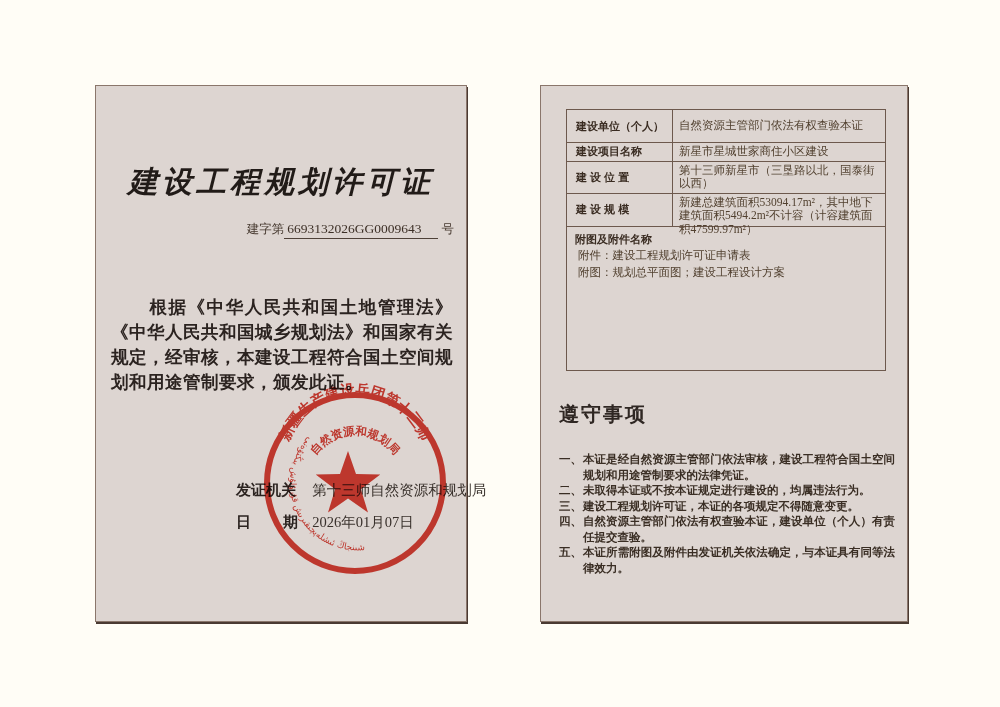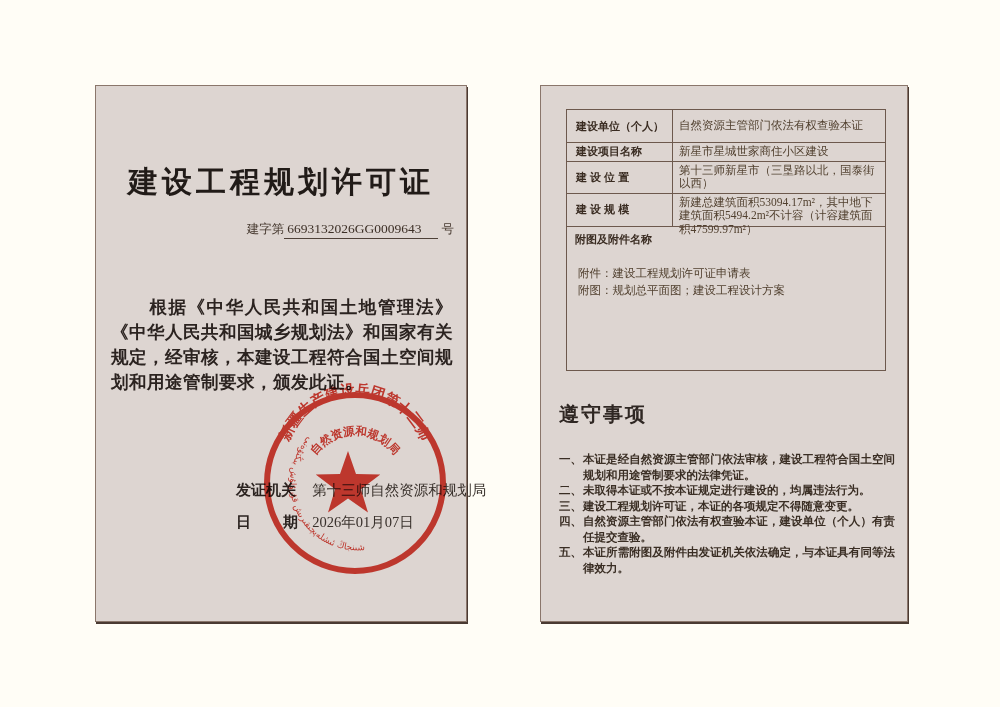--- a/index.html
+++ b/index.html
@@ -26,21 +26,21 @@
   
   .country-title {
     position:absolute; top:33px; left:0; right:0;
     text-align:center;
     font-family:"Liberation Serif","DejaVu Serif",serif;
     font-size:21px; letter-spacing:7px; color:#3b3330;
   }
   .main-title {
     position:absolute; top:76px; left:0; right:0;
     text-align:center;
-    font-size:30px; font-weight:bold; letter-spacing:4px; color:#211b18;
+    font-size:30px; font-weight:bold; letter-spacing:4px; color:#211b18;font-style:italic;
   }
   .cert-line {
     position:absolute; top:135px; right:12px;
     font-family:"Liberation Serif","DejaVu Serif",serif;
     font-size:12.5px; color:#46392f; white-space:nowrap;
   }
   .cert-number {
     display:inline-block;
     font-family:"Liberation Serif","DejaVu Serif",serif;
     font-size:13.5px; color:#3c2f26;
@@ -91,21 +91,21 @@
   }
   .value-cell {
     width:213px; padding:2px 6px;
     font-family:"Liberation Serif","DejaVu Serif",serif;
     font-size:11.5px; line-height:13.5px; color:#51402f;
   }
   .row-1 { height:33px; } .row-2 { height:18px;margin-top:47px; }
   .row-3 { height:32px; } .row-4 { height:30px; }
   .overflow-box { height:28px; overflow:visible; }
   .attachments-cell { vertical-align:top !important; padding:5px 8px 0 8px; }
-  .attachments-label { font-size:11px; font-weight:bold; color:#3a2c22; margin-bottom:18px; }
+  .attachments-label { font-size:11px; font-weight:bold; color:#3a2c22; margin-bottom:0; }
   .attachment-line {
     font-family:"Liberation Serif","DejaVu Serif",serif;
     font-size:11.5px; line-height:17px; color:#51402f; padding-left:3px;
   }
   .notice-heading {
     position:absolute; left:18px; top:315px;
     font-size:20px; font-weight:bold; letter-spacing:2px; color:#2f2723;
   }
   .notice-list { position:absolute; left:18px; top:366px; right:12px; }
   .notice-item {

